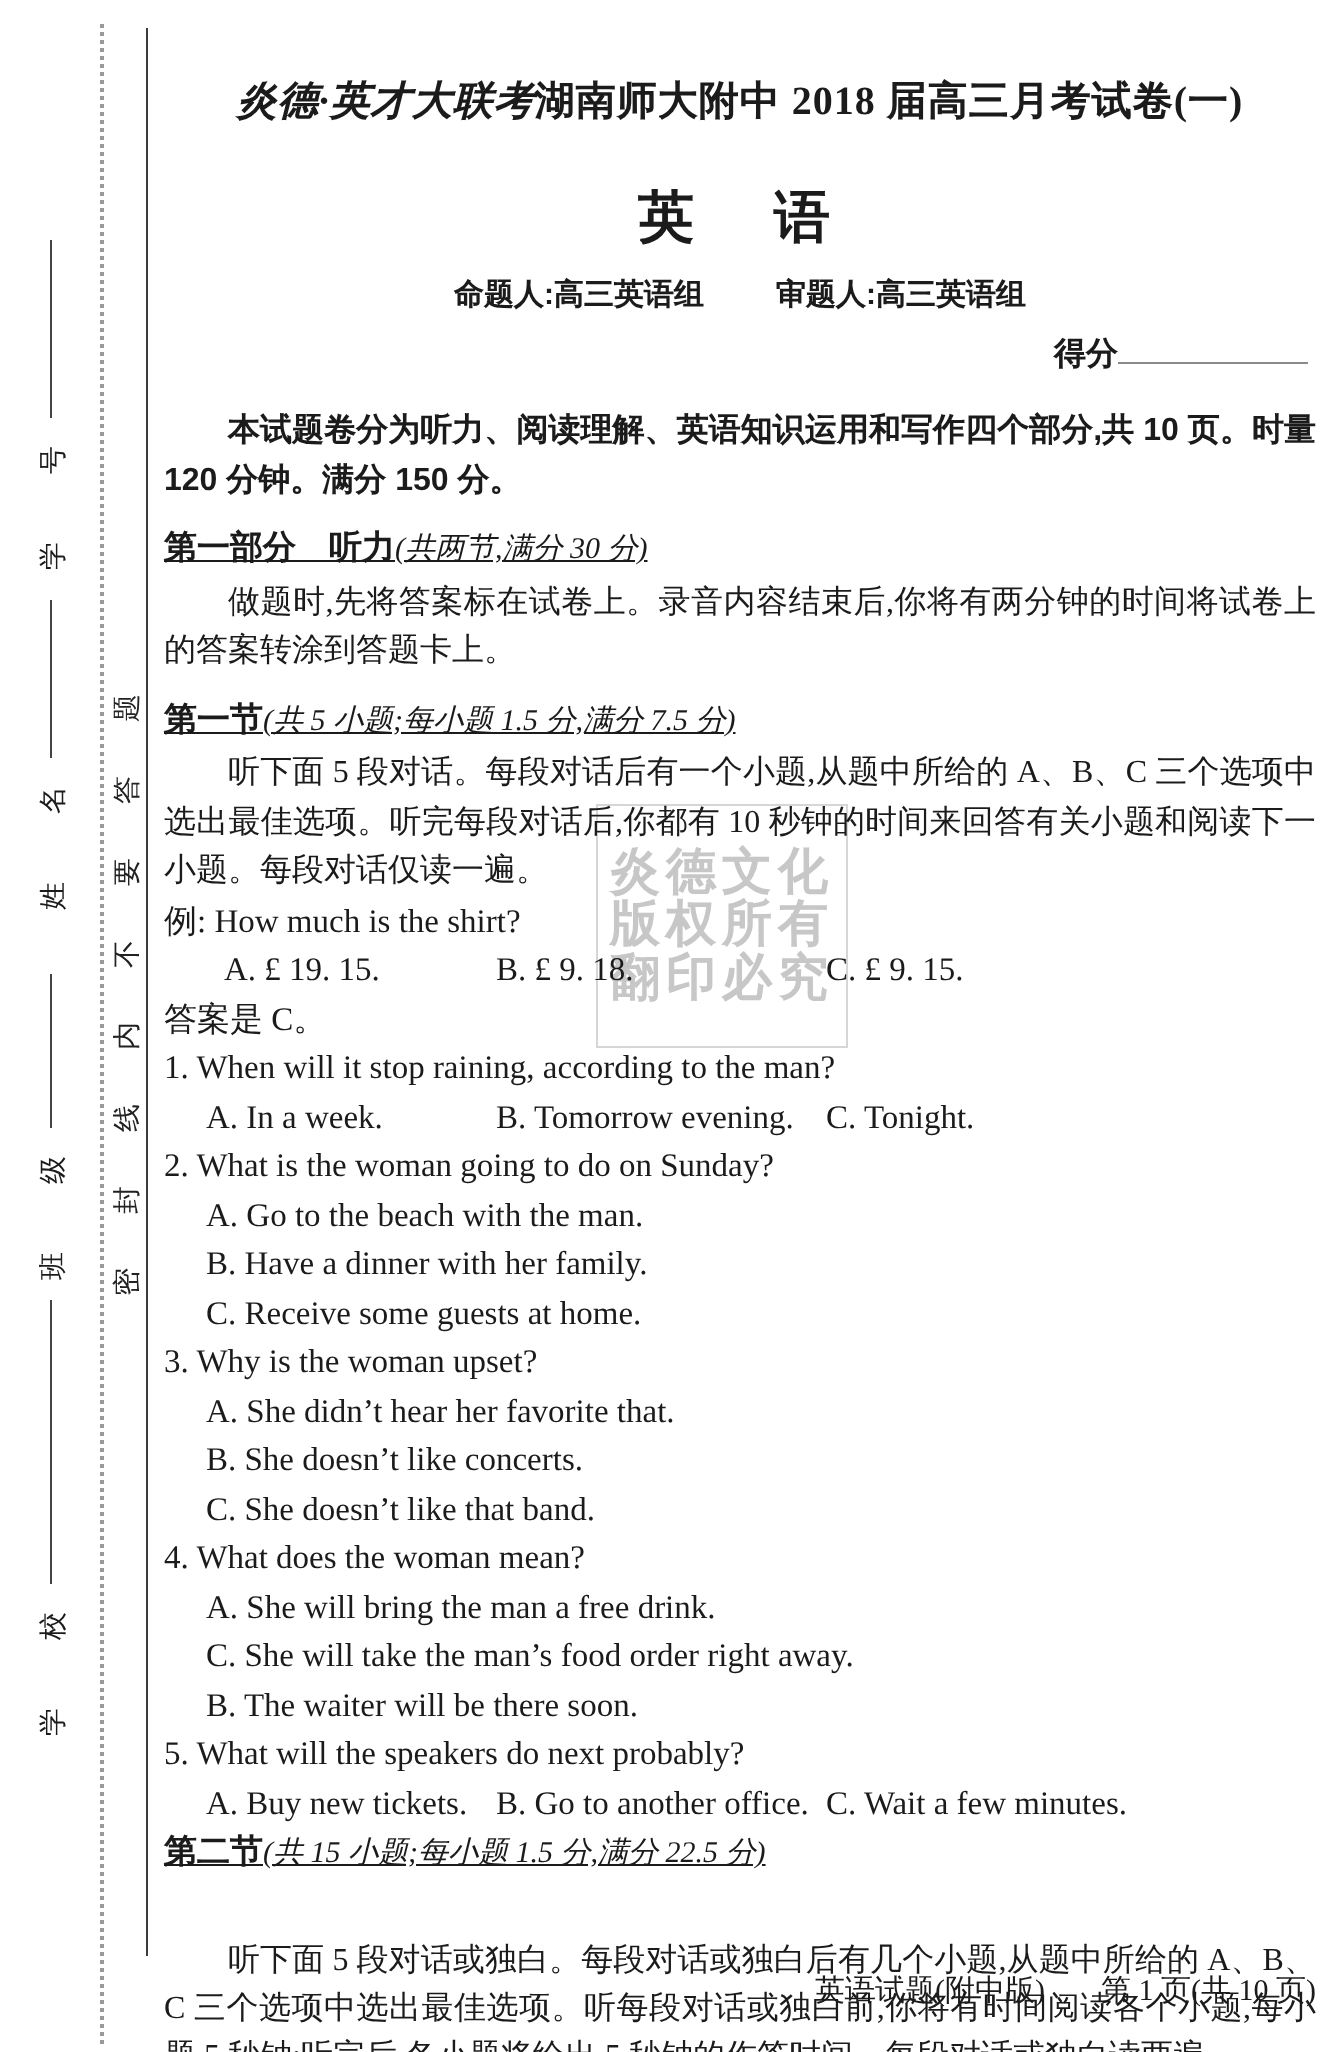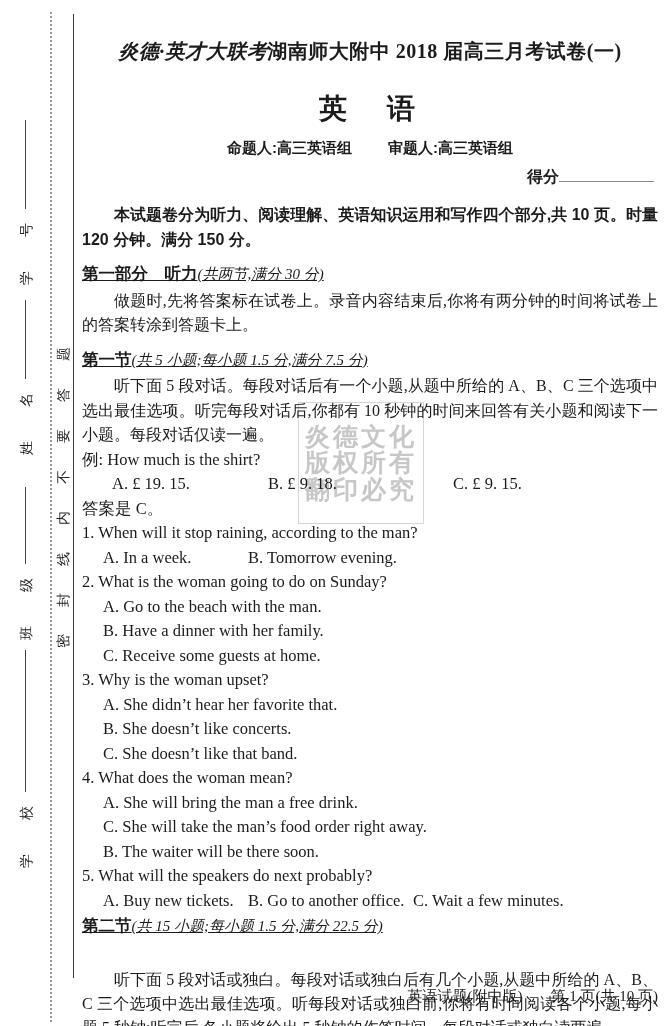--- a/index.html
+++ b/index.html
@@ -48,21 +48,21 @@
   .sec-head{margin-top:9px;font-size:16px;line-height:24.5px;text-decoration:underline;}
   .sec-head .hd{font-family:"Liberation Sans","DejaVu Sans",sans-serif;font-weight:bold;font-size:16.5px;}
   .sec-note{font-style:italic;font-size:15px;}
   .zh-para{margin-top:2px;font-size:16px;line-height:24.5px;text-indent:2em;text-align:justify;}
   .line{font-size:16.5px;line-height:24.5px;}
   .opt-stacked{padding-left:21px;}
   .opt-row{display:flex;padding-left:21px;}
   .opt-row .o1{width:145px;}
   .opt-row .o2{width:165px;}
   .opt-row .o3{flex:1;}
-  .ex-row{padding-left:30px;gap:20px;}
+  .ex-row{padding-left:30px;}
   .ex-row .o1{width:136px;}
   .footer{position:absolute;left:82px;top:986px;width:576px;z-index:1;
     text-align:right;font-size:15px;line-height:20px;}
   .footer .gap{display:inline-block;width:28px;}
 </style>
 </head>
 <body>
 
 <div class="dotted-line"></div>
 <div class="border-line"></div>
@@ -129,20 +129,21 @@
   </div>
   <div class="line">答案是 C。</div>
 
   <div class="line">
     <span>1.</span>
     <span>When will it stop raining, according to the man?</span>
   </div>
   <div class="line opt-row">
     <span class="o1">A. In a week.</span>
     <span class="o2">B. Tomorrow evening.</span>
+    <span class="o3">C. Tonight.</span>
   </div>
 
   <div class="line">
     <span>2.</span>
     <span>What is the woman going to do on Sunday?</span>
   </div>
   <div class="line opt-stacked">A. Go to the beach with the man.</div>
   <div class="line opt-stacked">B. Have a dinner with her family.</div>
   <div class="line opt-stacked">C. Receive some guests at home.</div>
 

